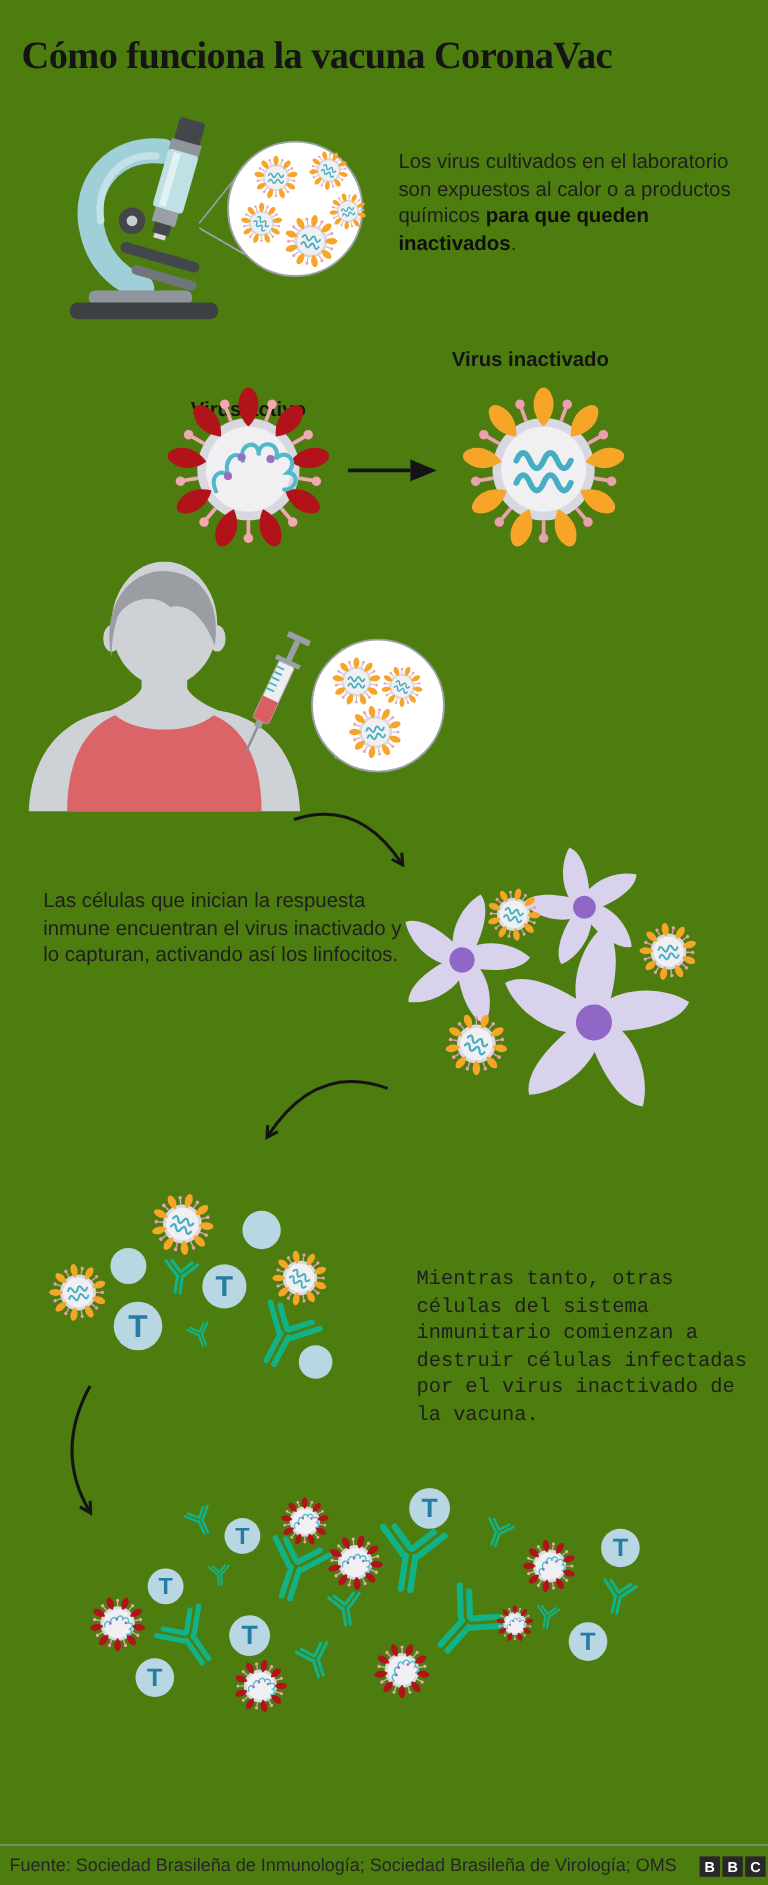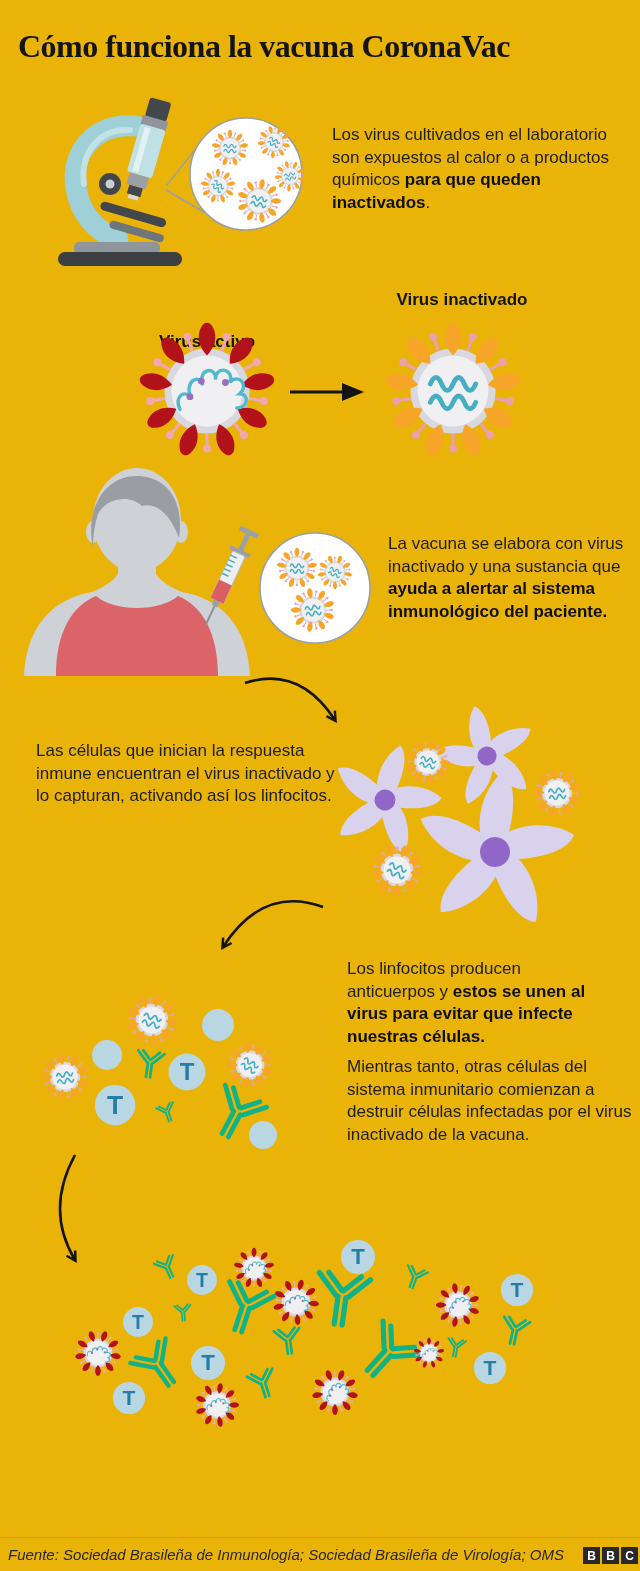--- a/index.html
+++ b/index.html
@@ -1,16 +1,16 @@
 <!DOCTYPE html>
 <html><head>
 <meta charset="utf-8">
 <style>
   html,body{margin:0;padding:0;background:#fff;}
-  .stage{position:relative;width:640px;height:1571px;background:#eab308;overflow:hidden;
+  .stage{position:relative;width:640px;height:1571px;background:#4d7c0f;overflow:hidden;
          font-family:"Liberation Sans",sans-serif;color:#1e1e1e;}
   .abs{position:absolute;}
   .title{font-family:"Liberation Serif","DejaVu Serif",serif;font-weight:700;
          font-size:32px;letter-spacing:-0.5px;color:#141414;white-space:nowrap;}
   .para{font-size:17px;line-height:22.5px;color:#1e1e1e;}
   .para b{color:#0f0f0f;}
   .vlabel{font-size:17px;font-weight:700;color:#141414;text-align:center;}
   .memory{font-size:17px;line-height:23px;text-align:center;}
   .footer-rule{height:1px;background:#9b9b9b;width:640px;left:0;}
   .footer-text{font-size:15px;color:#262626;white-space:nowrap;}
@@ -162,21 +162,21 @@
     <use href="#v-orange" x="-50" y="-50" width="100" height="100" transform="translate(148,72) scale(0.32) rotate(-15)"></use>
     <use href="#v-orange" x="-50" y="-50" width="100" height="100" transform="translate(76,82) scale(0.36) rotate(40)"></use>
     <use href="#v-orange" x="-50" y="-50" width="100" height="100" transform="translate(117,97) scale(0.46) rotate(10)"></use>
   </svg>
 
   <div class="abs para" style="left:332px;top:124px;width:292px;">
     <span>Los virus cultivados en el laboratorio son expuestos al calor o a productos químicos </span><b>para que queden inactivados</b><span>.</span>
   </div>
 
   <div class="abs vlabel" style="left:120px;top:290px;width:174px;margin-top:42px;">Virus activo</div>
-  <div class="abs vlabel" style="left:370px;top:290px;width:184px;text-align:center;">Virus inactivado</div>
+  <div class="abs vlabel" style="left:350px;top:290px;width:184px;text-align:center;">Virus inactivado</div>
 
   <svg class="abs" style="left:128px;top:312px;" width="158" height="158" viewBox="-79 -79 158 158">
     <use href="#v-red" x="-50" y="-50" width="100" height="100" transform="scale(1.42)"></use>
   </svg>
 
   <svg class="abs" style="left:288px;top:378px;" width="80" height="28" viewBox="0 0 80 28">
     <line x1="2" y1="14" x2="54" y2="14" stroke="#141414" stroke-width="3"></line>
     <polygon points="54,5 76,14 54,23" fill="#141414"></polygon>
   </svg>
 
@@ -213,23 +213,20 @@
     <g>
       <line x1="247" y1="98" x2="268" y2="72" stroke="#9aa0a6" stroke-width="1.5"></line>
       <line x1="245" y1="104" x2="262" y2="164" stroke="#9aa0a6" stroke-width="1.5"></line>
       <circle cx="297" cy="120" r="55" fill="#ffffff" stroke="#9aa0a6" stroke-width="1.6"></circle>
       <use href="#v-orange" x="-50" y="-50" width="100" height="100" transform="translate(279,100) scale(0.42)"></use>
       <use href="#v-orange" x="-50" y="-50" width="100" height="100" transform="translate(317,104) scale(0.36) rotate(20)"></use>
       <use href="#v-orange" x="-50" y="-50" width="100" height="100" transform="translate(295,142) scale(0.46) rotate(-10)"></use>
     </g>
   </svg>
 
-  <div class="abs para" style="left:388px;top:533px;width:250px;">
-    <span>La vacuna se elabora con virus inactivado y una sustancia que </span><b>ayuda a alertar al sistema inmunológico del paciente.</b>
-  </div>
 
   <svg class="abs" style="left:235px;top:665px;" width="120" height="78" viewBox="0 0 120 78">
     <defs>
         <marker id="ah1" markerUnits="userSpaceOnUse" markerWidth="16" markerHeight="16" refX="10" refY="7" orient="auto">
       <path d="M2,2 L11,7 L2,12" fill="none" stroke="#141414" stroke-width="2.5"></path>
         </marker>
       </defs>
     <path d="M10,18 Q64,0 100,55" stroke="#141414" stroke-width="2.6" fill="none" marker-end="url(#ah1)"></path>
   </svg>
 
@@ -260,24 +257,21 @@
     <use href="#v-orange" x="-50" y="-50" width="100" height="100" transform="translate(117,34) scale(0.54) rotate(15)"></use>
     <use href="#v-orange" x="-50" y="-50" width="100" height="100" transform="translate(30,91) scale(0.5) rotate(-10)"></use>
     <use href="#v-orange" x="-50" y="-50" width="100" height="100" transform="translate(215,79) scale(0.48) rotate(30)"></use>
     <use href="#tc" x="-25" y="-25" width="50" height="50" transform="translate(80,119) scale(0.88)"></use>
     <use href="#tc" x="-25" y="-25" width="50" height="50" transform="translate(152,86) scale(0.8)"></use>
     <use href="#ab" x="-60" y="-60" width="120" height="120" transform="translate(115,77) scale(0.34) rotate(8)"></use>
     <use href="#ab" x="-60" y="-60" width="120" height="120" transform="translate(132,126) scale(0.23) rotate(-20)"></use>
     <use href="#ab" x="-60" y="-60" width="120" height="120" transform="translate(202,127) scale(0.6) rotate(28)"></use>
   </svg>
 
-  <div class="abs para" style="left:347px;top:958px;width:258px;">
-    <span>Los linfocitos producen anticuerpos y </span><b>estos se unen al virus para evitar que infecte nuestras células.</b>
-  </div>
-  <div class="abs para" style="left:347px;top:1056px;width:292px;">Mientras tanto, otras células del sistema inmunitario comienzan a destruir células infectadas por el virus inactivado de la vacuna.</div>
+  <div class="abs para" style="left:347px;top:1056px;width:292px;font-family:Liberation Mono, monospace;">Mientras tanto, otras células del sistema inmunitario comienzan a destruir células infectadas por el virus inactivado de la vacuna.</div>
 
   <svg class="abs" style="left:45px;top:1150px;" width="70" height="128" viewBox="0 0 70 128">
     <defs>
         <marker id="ah3" markerUnits="userSpaceOnUse" markerWidth="16" markerHeight="16" refX="10" refY="7" orient="auto">
       <path d="M2,2 L11,7 L2,12" fill="none" stroke="#141414" stroke-width="2.5"></path>
         </marker>
       </defs>
     <path d="M30,5 Q0,60 30,110" stroke="#141414" stroke-width="2.6" fill="none" marker-end="url(#ah3)"></path>
   </svg>
 
@@ -304,20 +298,20 @@
     <use href="#ab" x="-60" y="-60" width="120" height="120" transform="translate(406,117) scale(0.23) rotate(10)"></use>
     <use href="#tc" x="-25" y="-25" width="50" height="50" transform="translate(440,138) scale(0.7)"></use>
     <use href="#ab" x="-60" y="-60" width="120" height="120" transform="translate(465,100) scale(0.34) rotate(12)"></use>
     <use href="#tc" x="-25" y="-25" width="50" height="50" transform="translate(79,168) scale(0.7)"></use>
     <use href="#v-red" x="-50" y="-50" width="100" height="100" transform="translate(167,175) scale(0.46) rotate(10)"></use>
     <use href="#v-red" x="-50" y="-50" width="100" height="100" transform="translate(285,162) scale(0.48) rotate(-20)"></use>
   </svg>
 
 
   <div class="abs footer-rule" style="top:1537px;"></div>
-  <div class="abs footer-text" style="left:8px;top:1546px;font-style:italic;">Fuente: Sociedad Brasileña de Inmunología; Sociedad Brasileña de Virología; OMS</div>
+  <div class="abs footer-text" style="left:8px;top:1546px;">Fuente: Sociedad Brasileña de Inmunología; Sociedad Brasileña de Virología; OMS</div>
   <div class="abs bbc" style="left:583px;top:1547px;">
     <div class="sq">B</div>
     <div class="sq">B</div>
     <div class="sq">C</div>
   </div>
 
 </div>
 
 </body></html>

